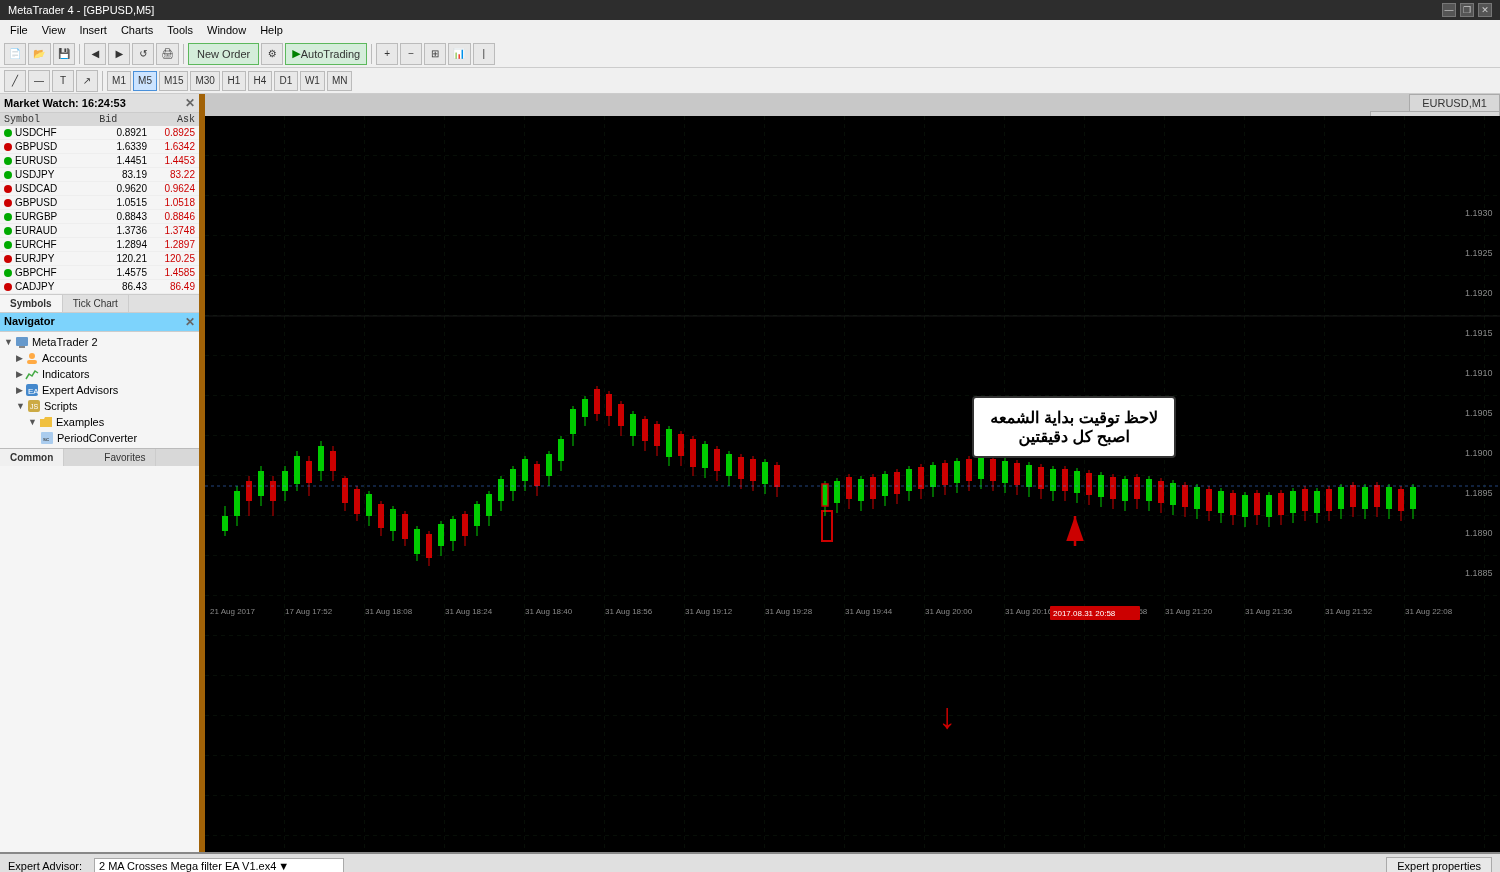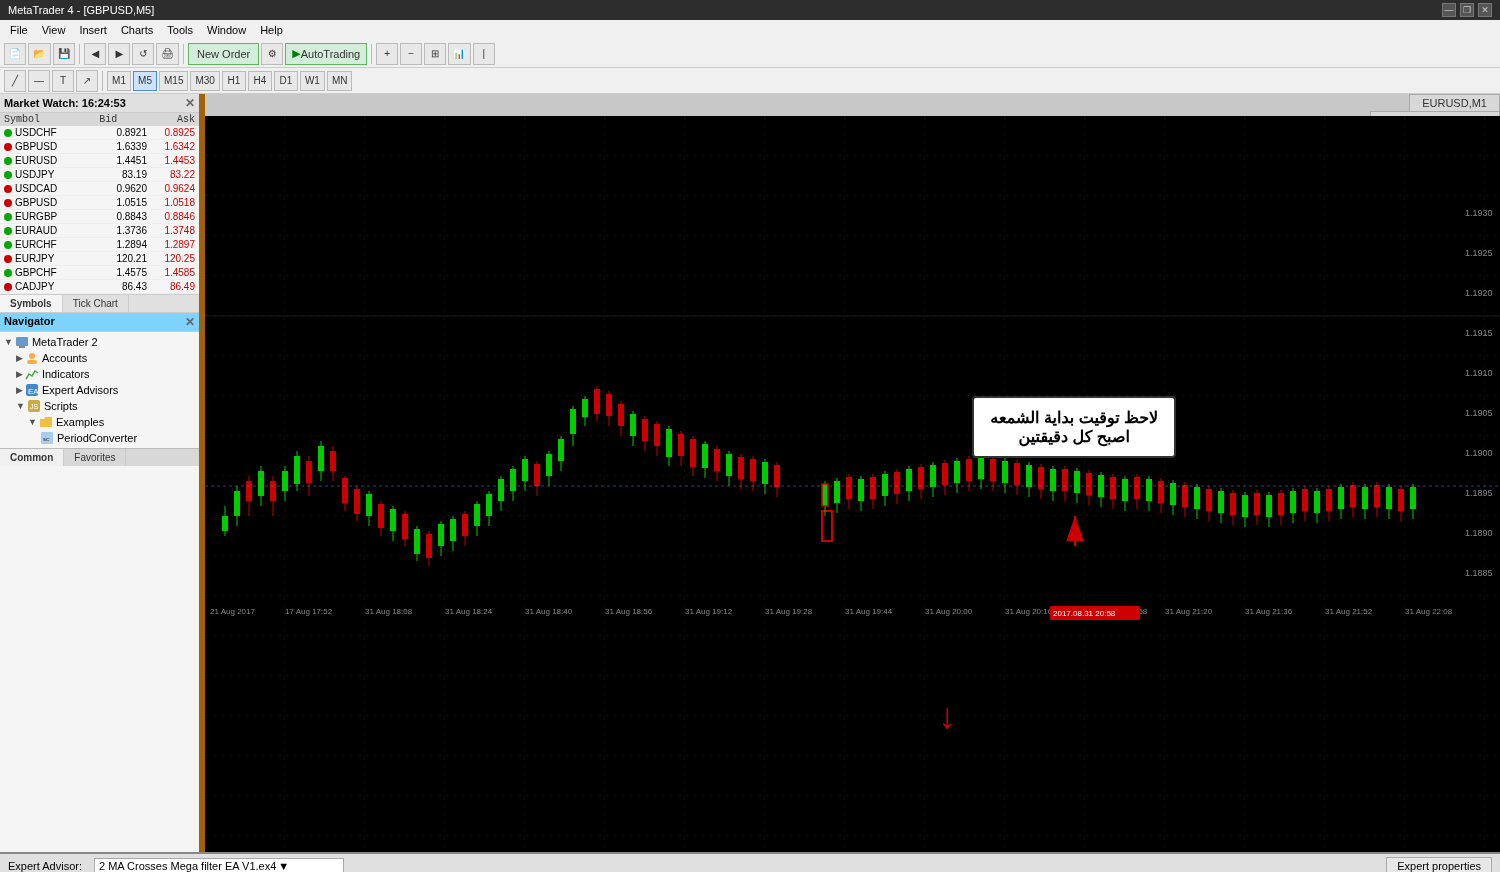--- a/index.html
+++ b/index.html
@@ -271,20 +271,21 @@
       font-size: 11px;
       cursor: pointer;
       color: #000;
     }
 
     
     .nav-bottom-tabs {
       display: flex;
       background: #d8d8d8;
       border-top: 1px solid #bbb;
+      gap: 30px;
     }
     .nav-btab {
       padding: 3px 10px;
       font-size: 10px;
       cursor: pointer;
       border-right: 1px solid #ccc;
       color: #333;
     }
     .nav-btab.active { background: #f0f0f0; font-weight: bold; }
 

